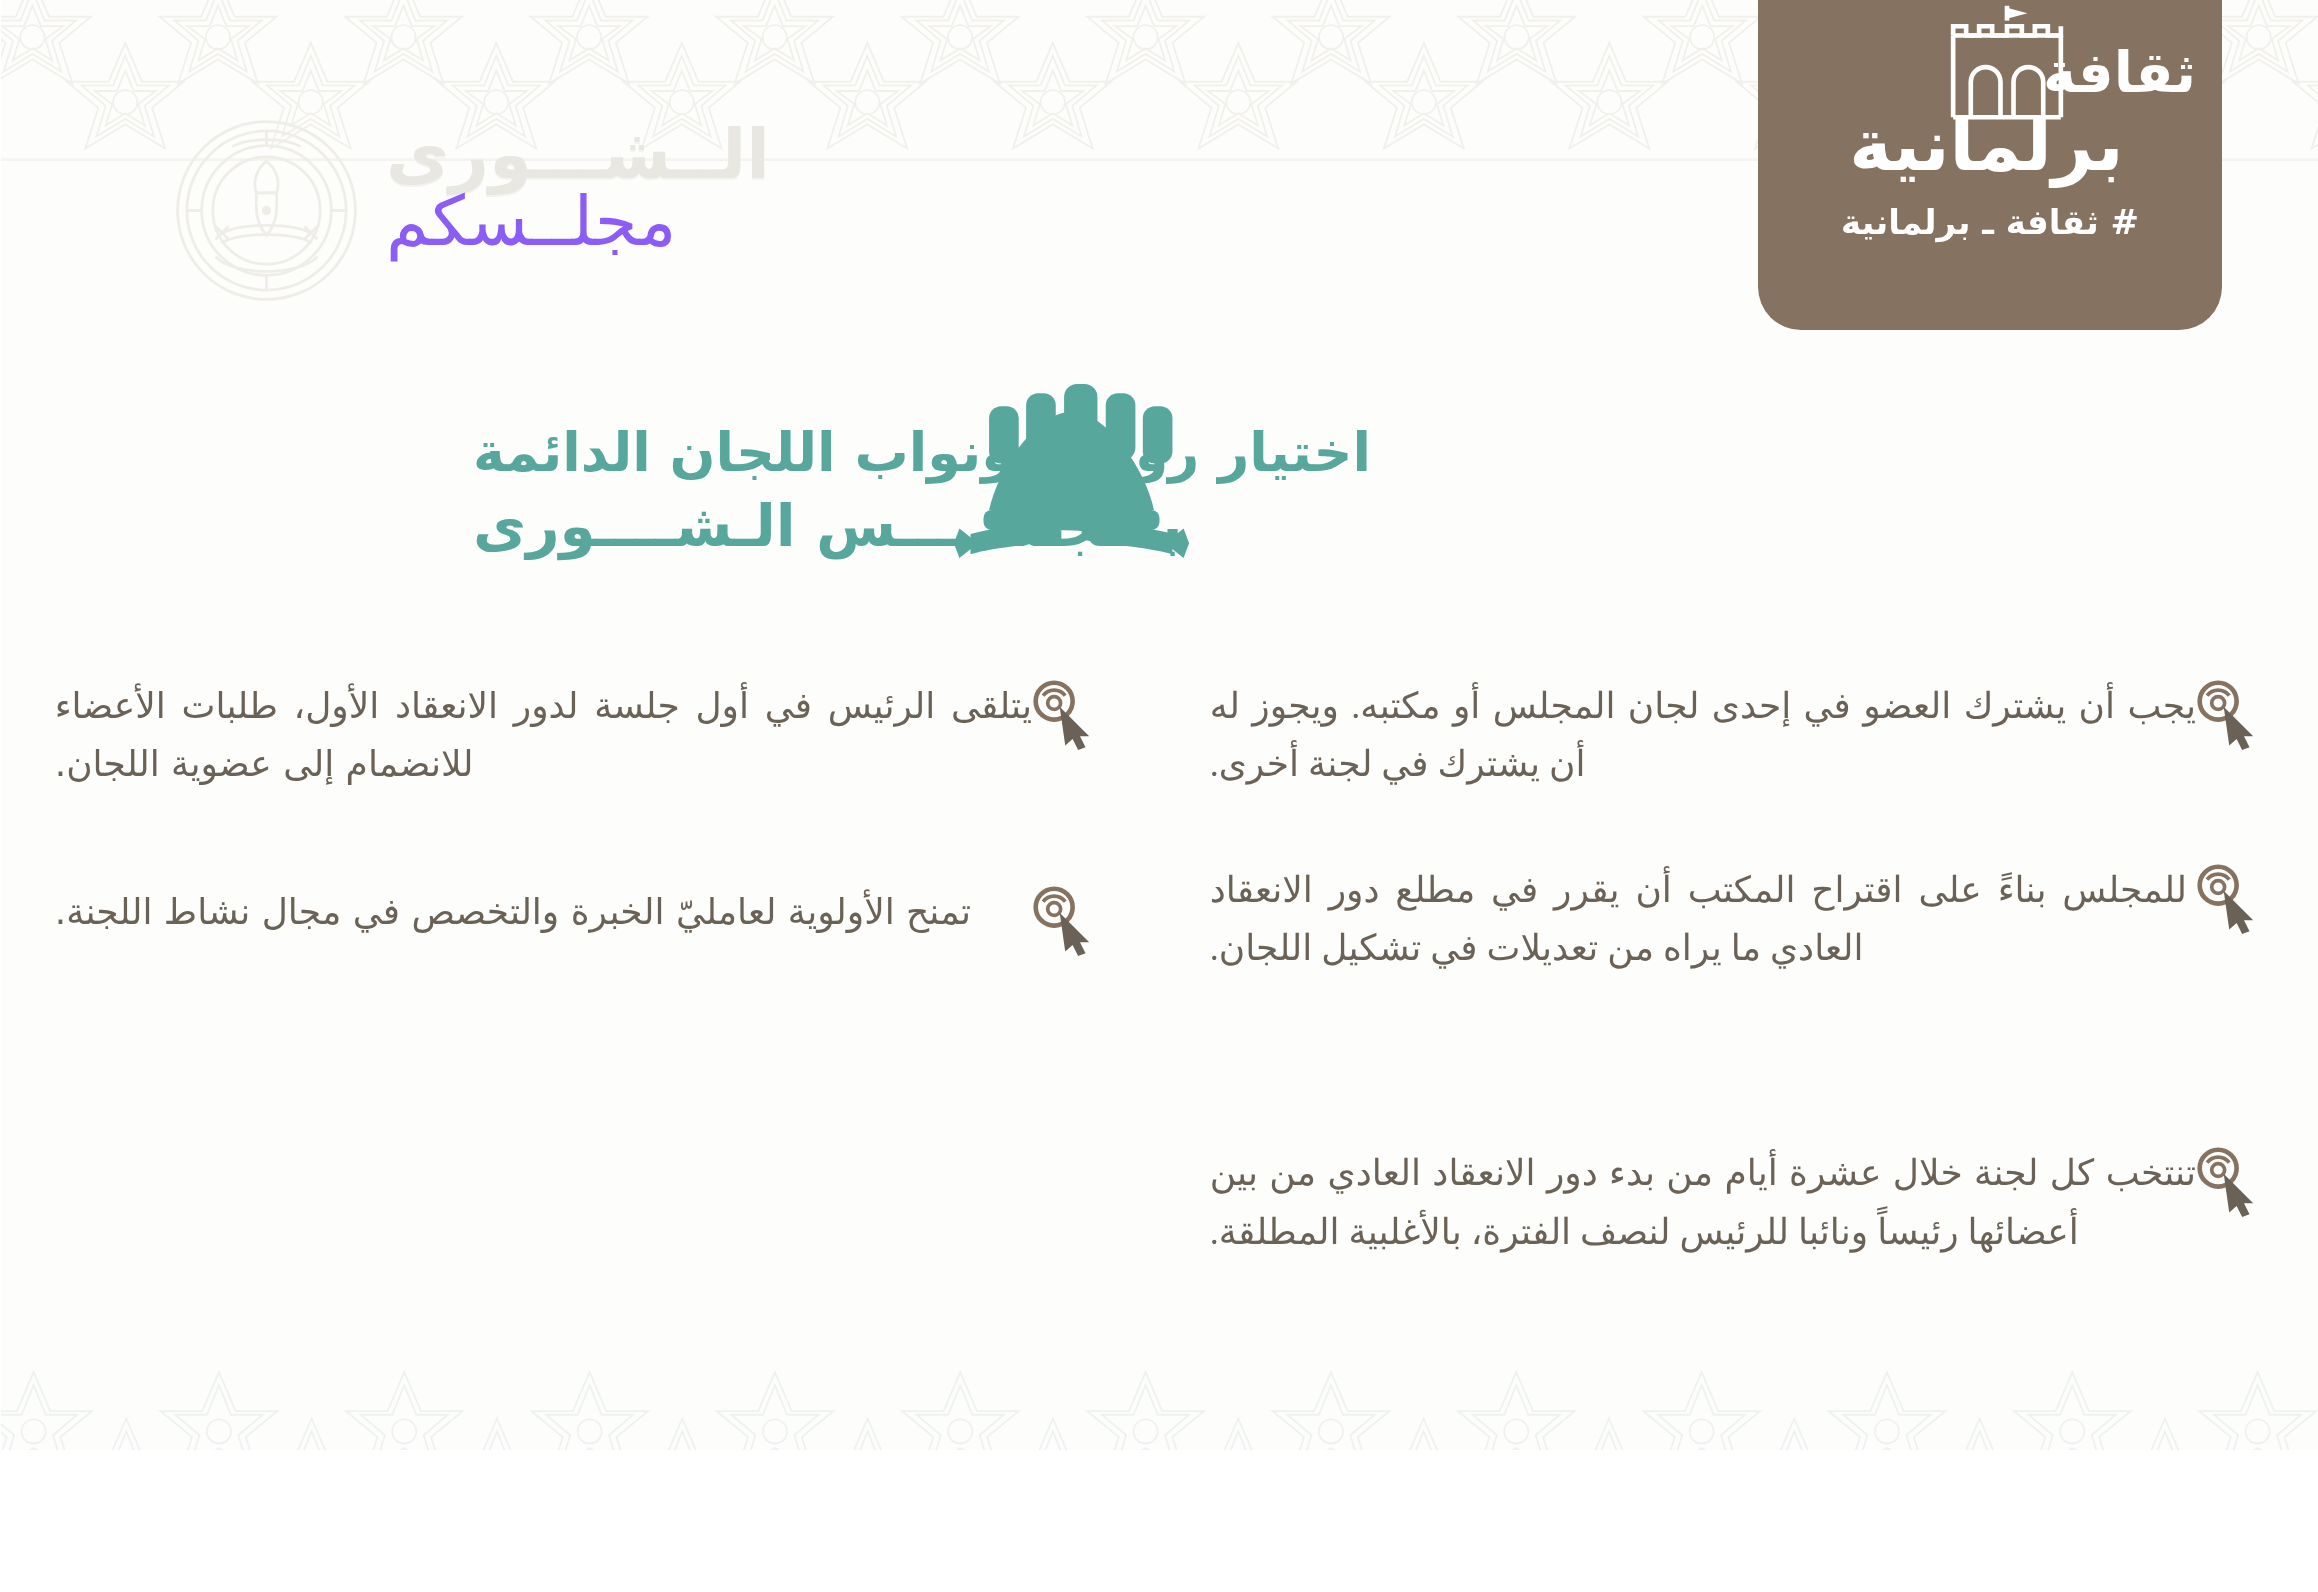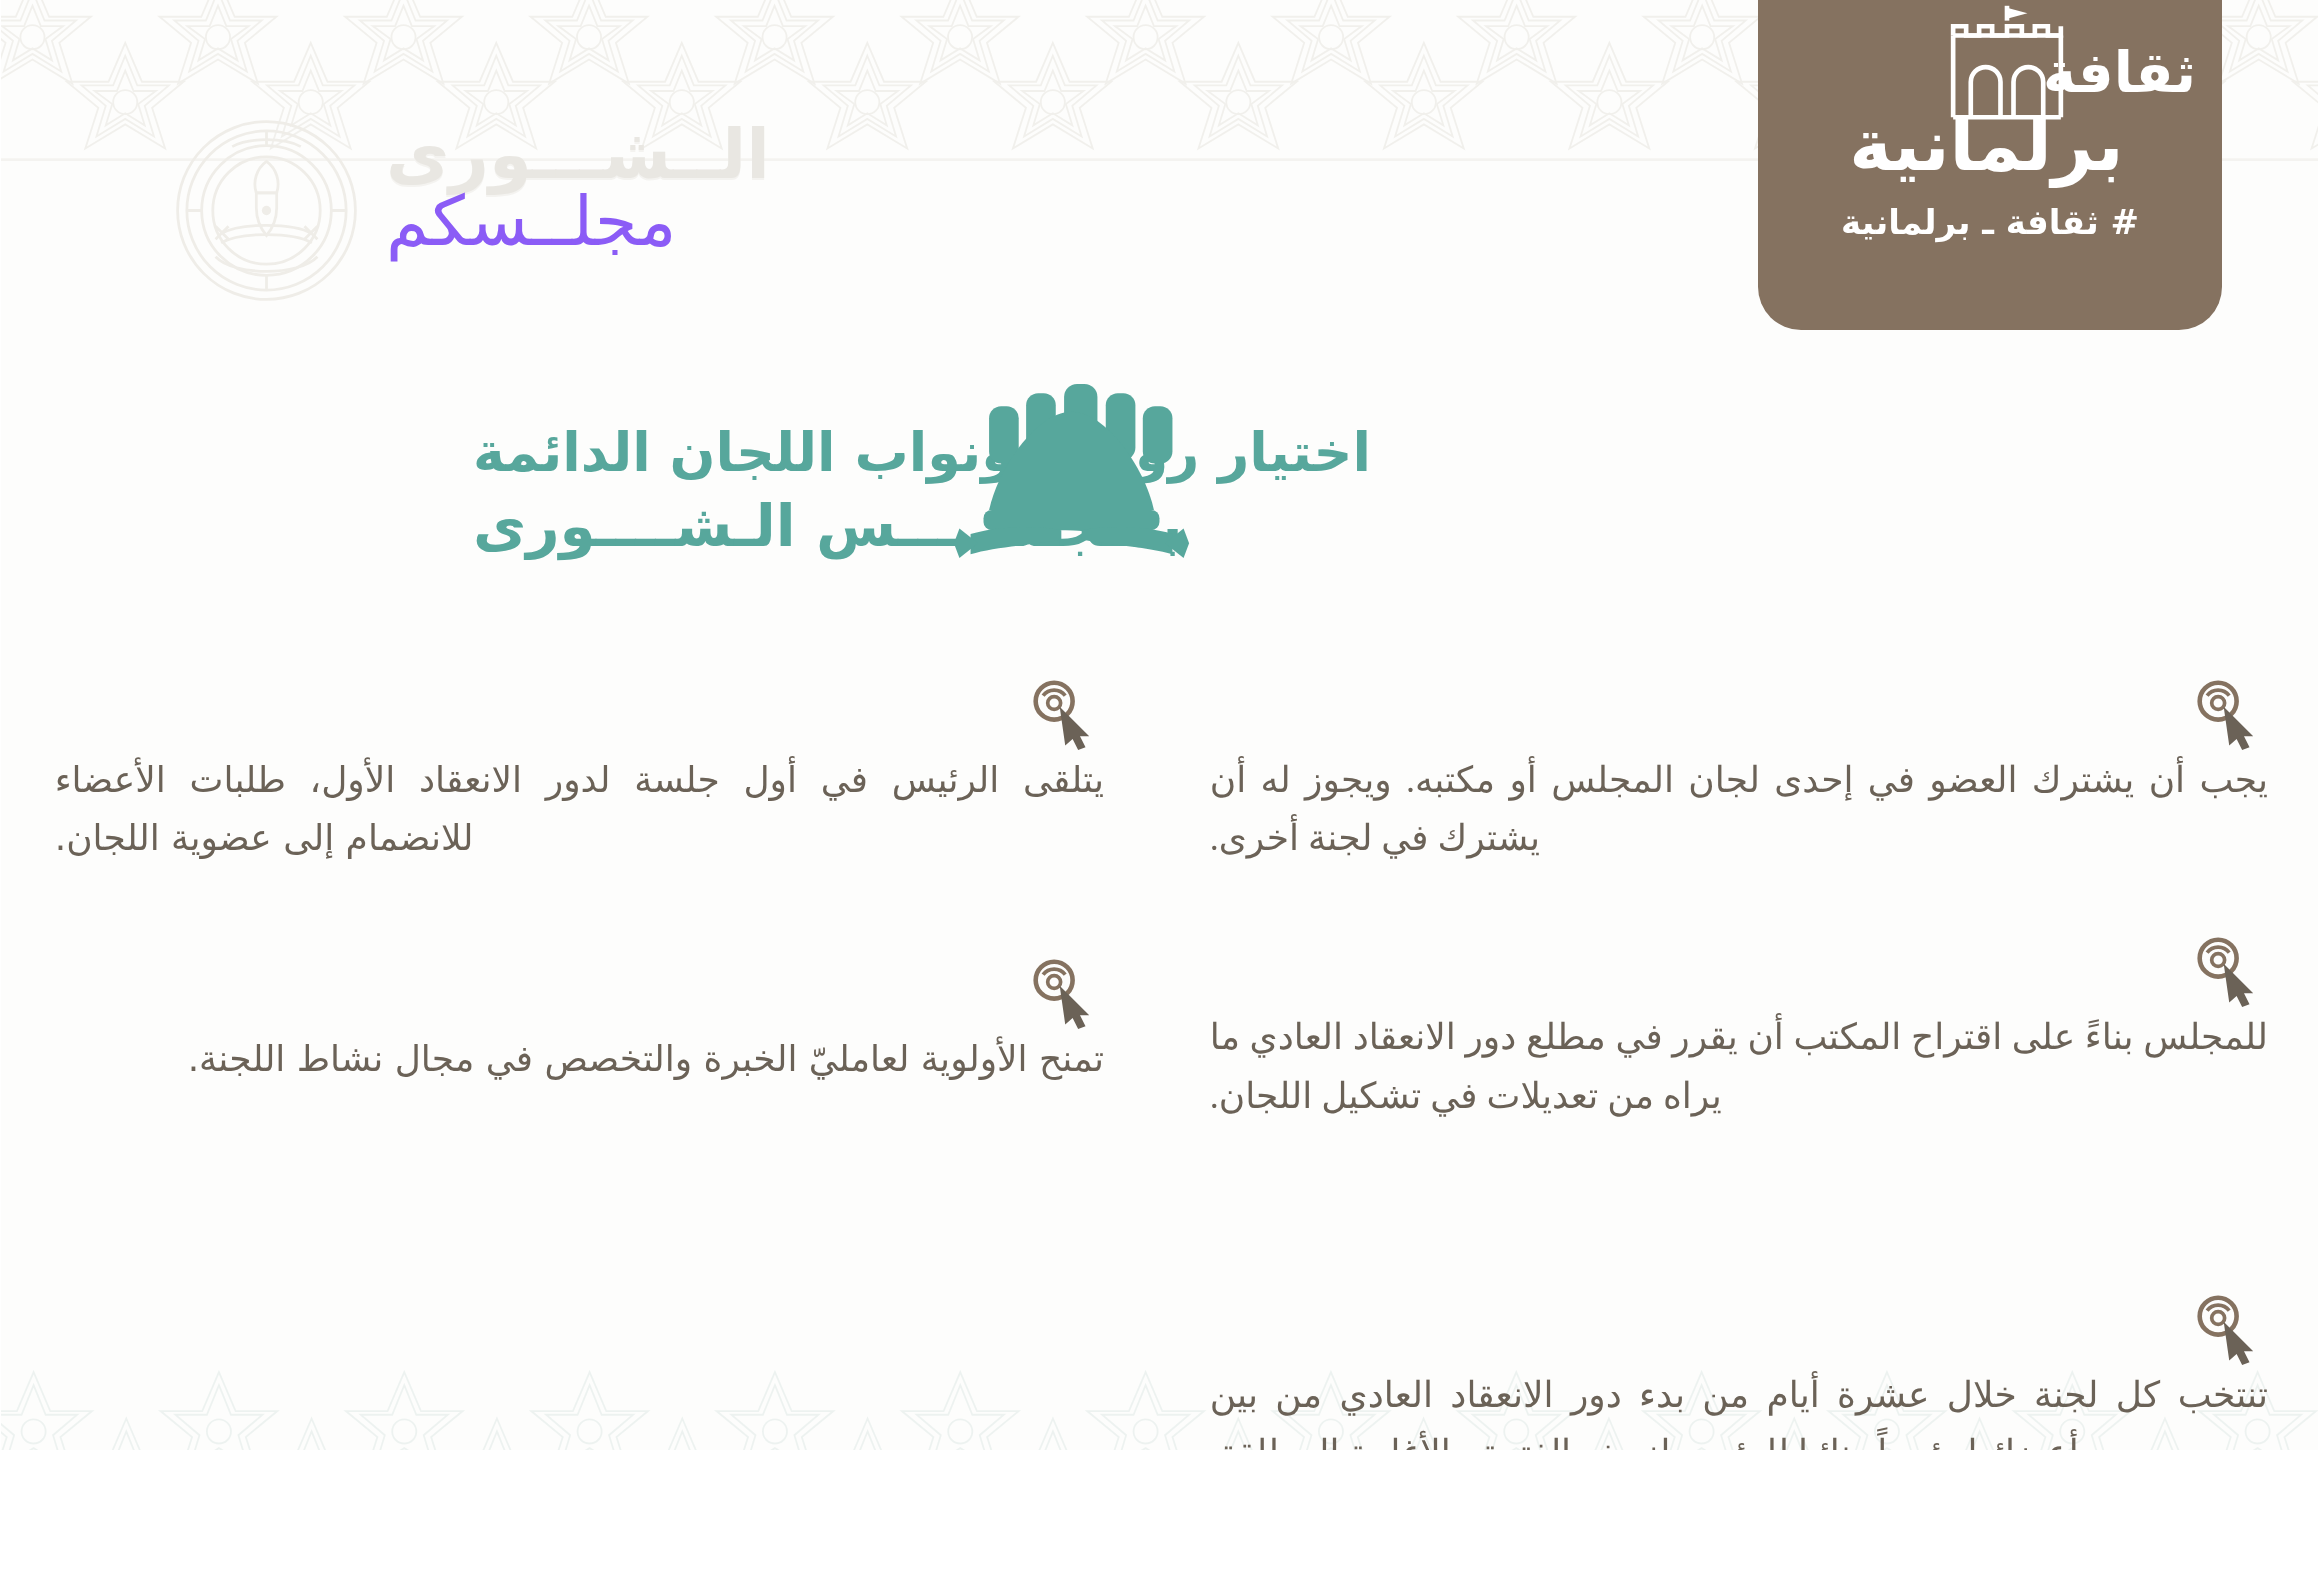--- a/index.html
+++ b/index.html
@@ -179,21 +179,20 @@
   }
   .col {
     position: relative;
     padding: 0 51px;
   }
   .col-right { width: 1155px; }
   .col-left  { width: 1164px; font-family: Liberation Serif, serif; }
 
   .bullet {
     display: flex;
-    flex-direction: column;
     align-items: flex-start;
     margin-bottom: 50px;
   }
   .bullet-mark {
     flex: 0 0 72px;
     width: 72px;
     height: 72px;
     position: relative;
     margin-top: 1.9px;
   }
@@ -206,21 +205,21 @@
     text-align-last: left;
     direction: rtl;
     letter-spacing: 0px;
     padding-left: 3.7px;
   }
 
   
   .right-b1 { margin-bottom: 89px; }
   .right-b2 { margin-bottom: 93px; }
   .left-b1  { margin-bottom: 67px; }
-  .left-b2  { margin-bottom: 167px; }
+  .left-b2  { margin-bottom: 167px; gap: 9px; }
 </style>
 </head>
 <body>
 
 <div id="page">
 
   <div class="pattern-band pattern-top">
     <svg width="2319" height="195" viewBox="0 0 2500 210">
       <defs>
         <g id="starShape">

